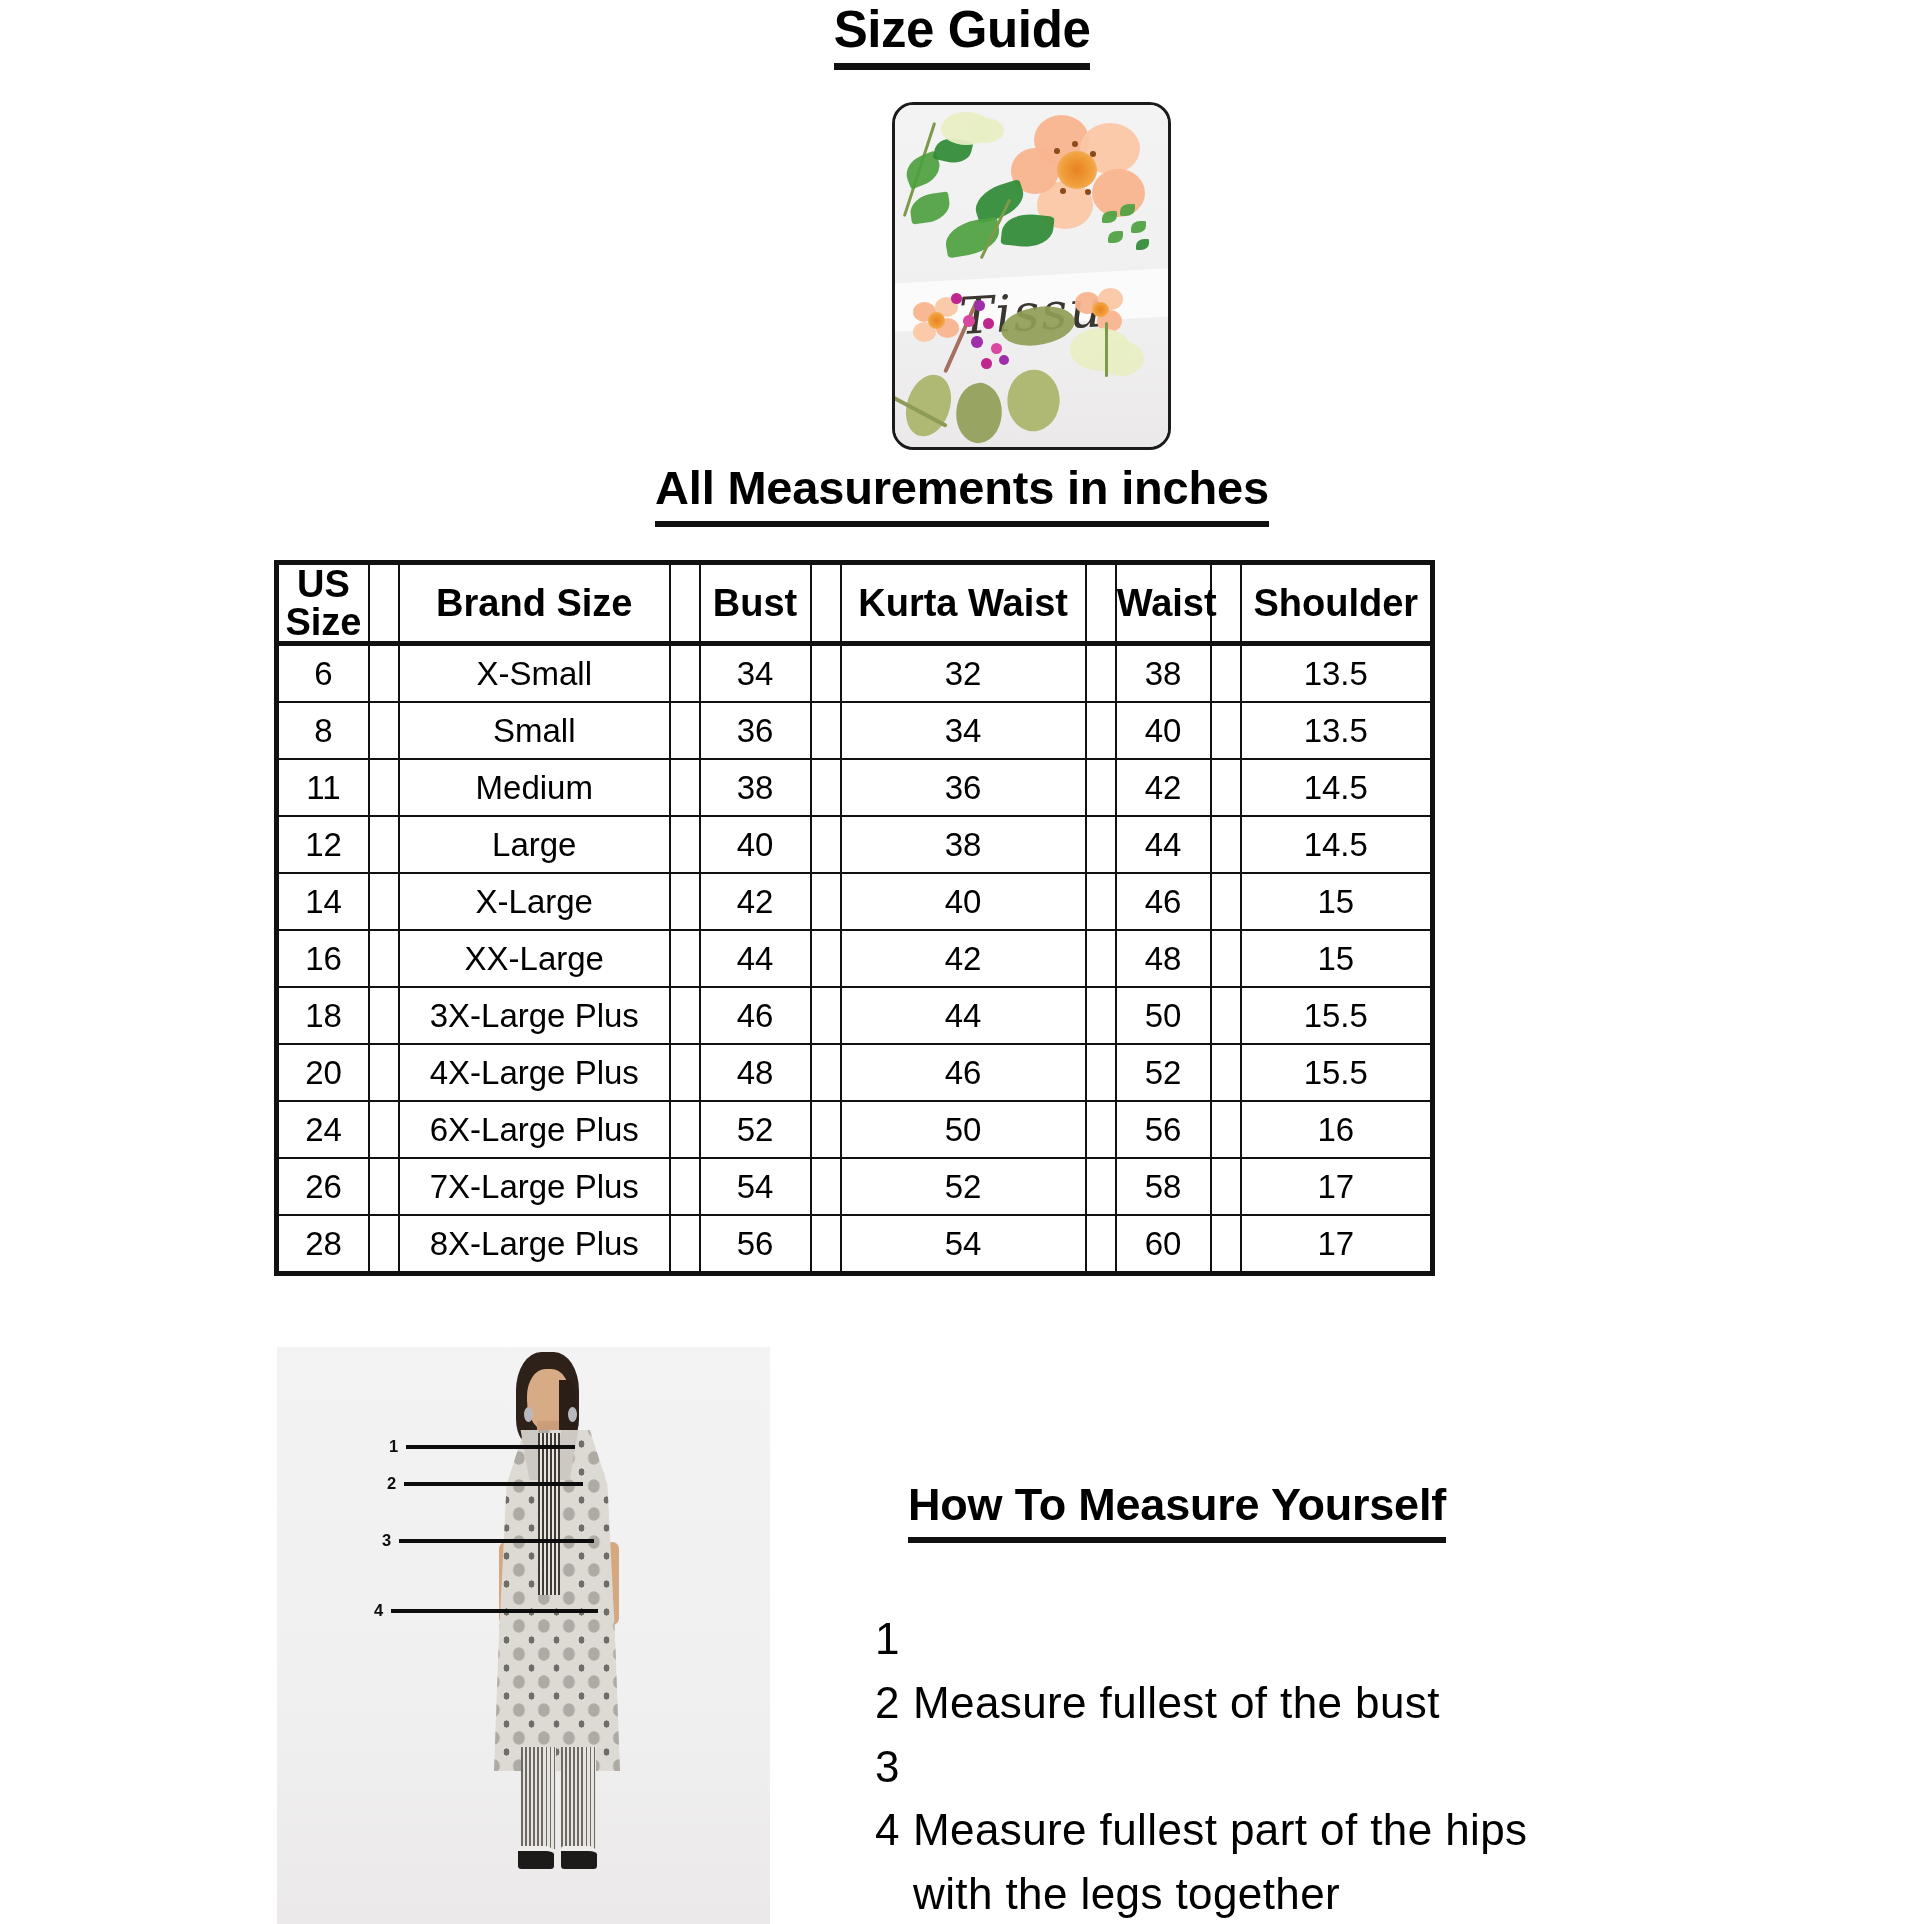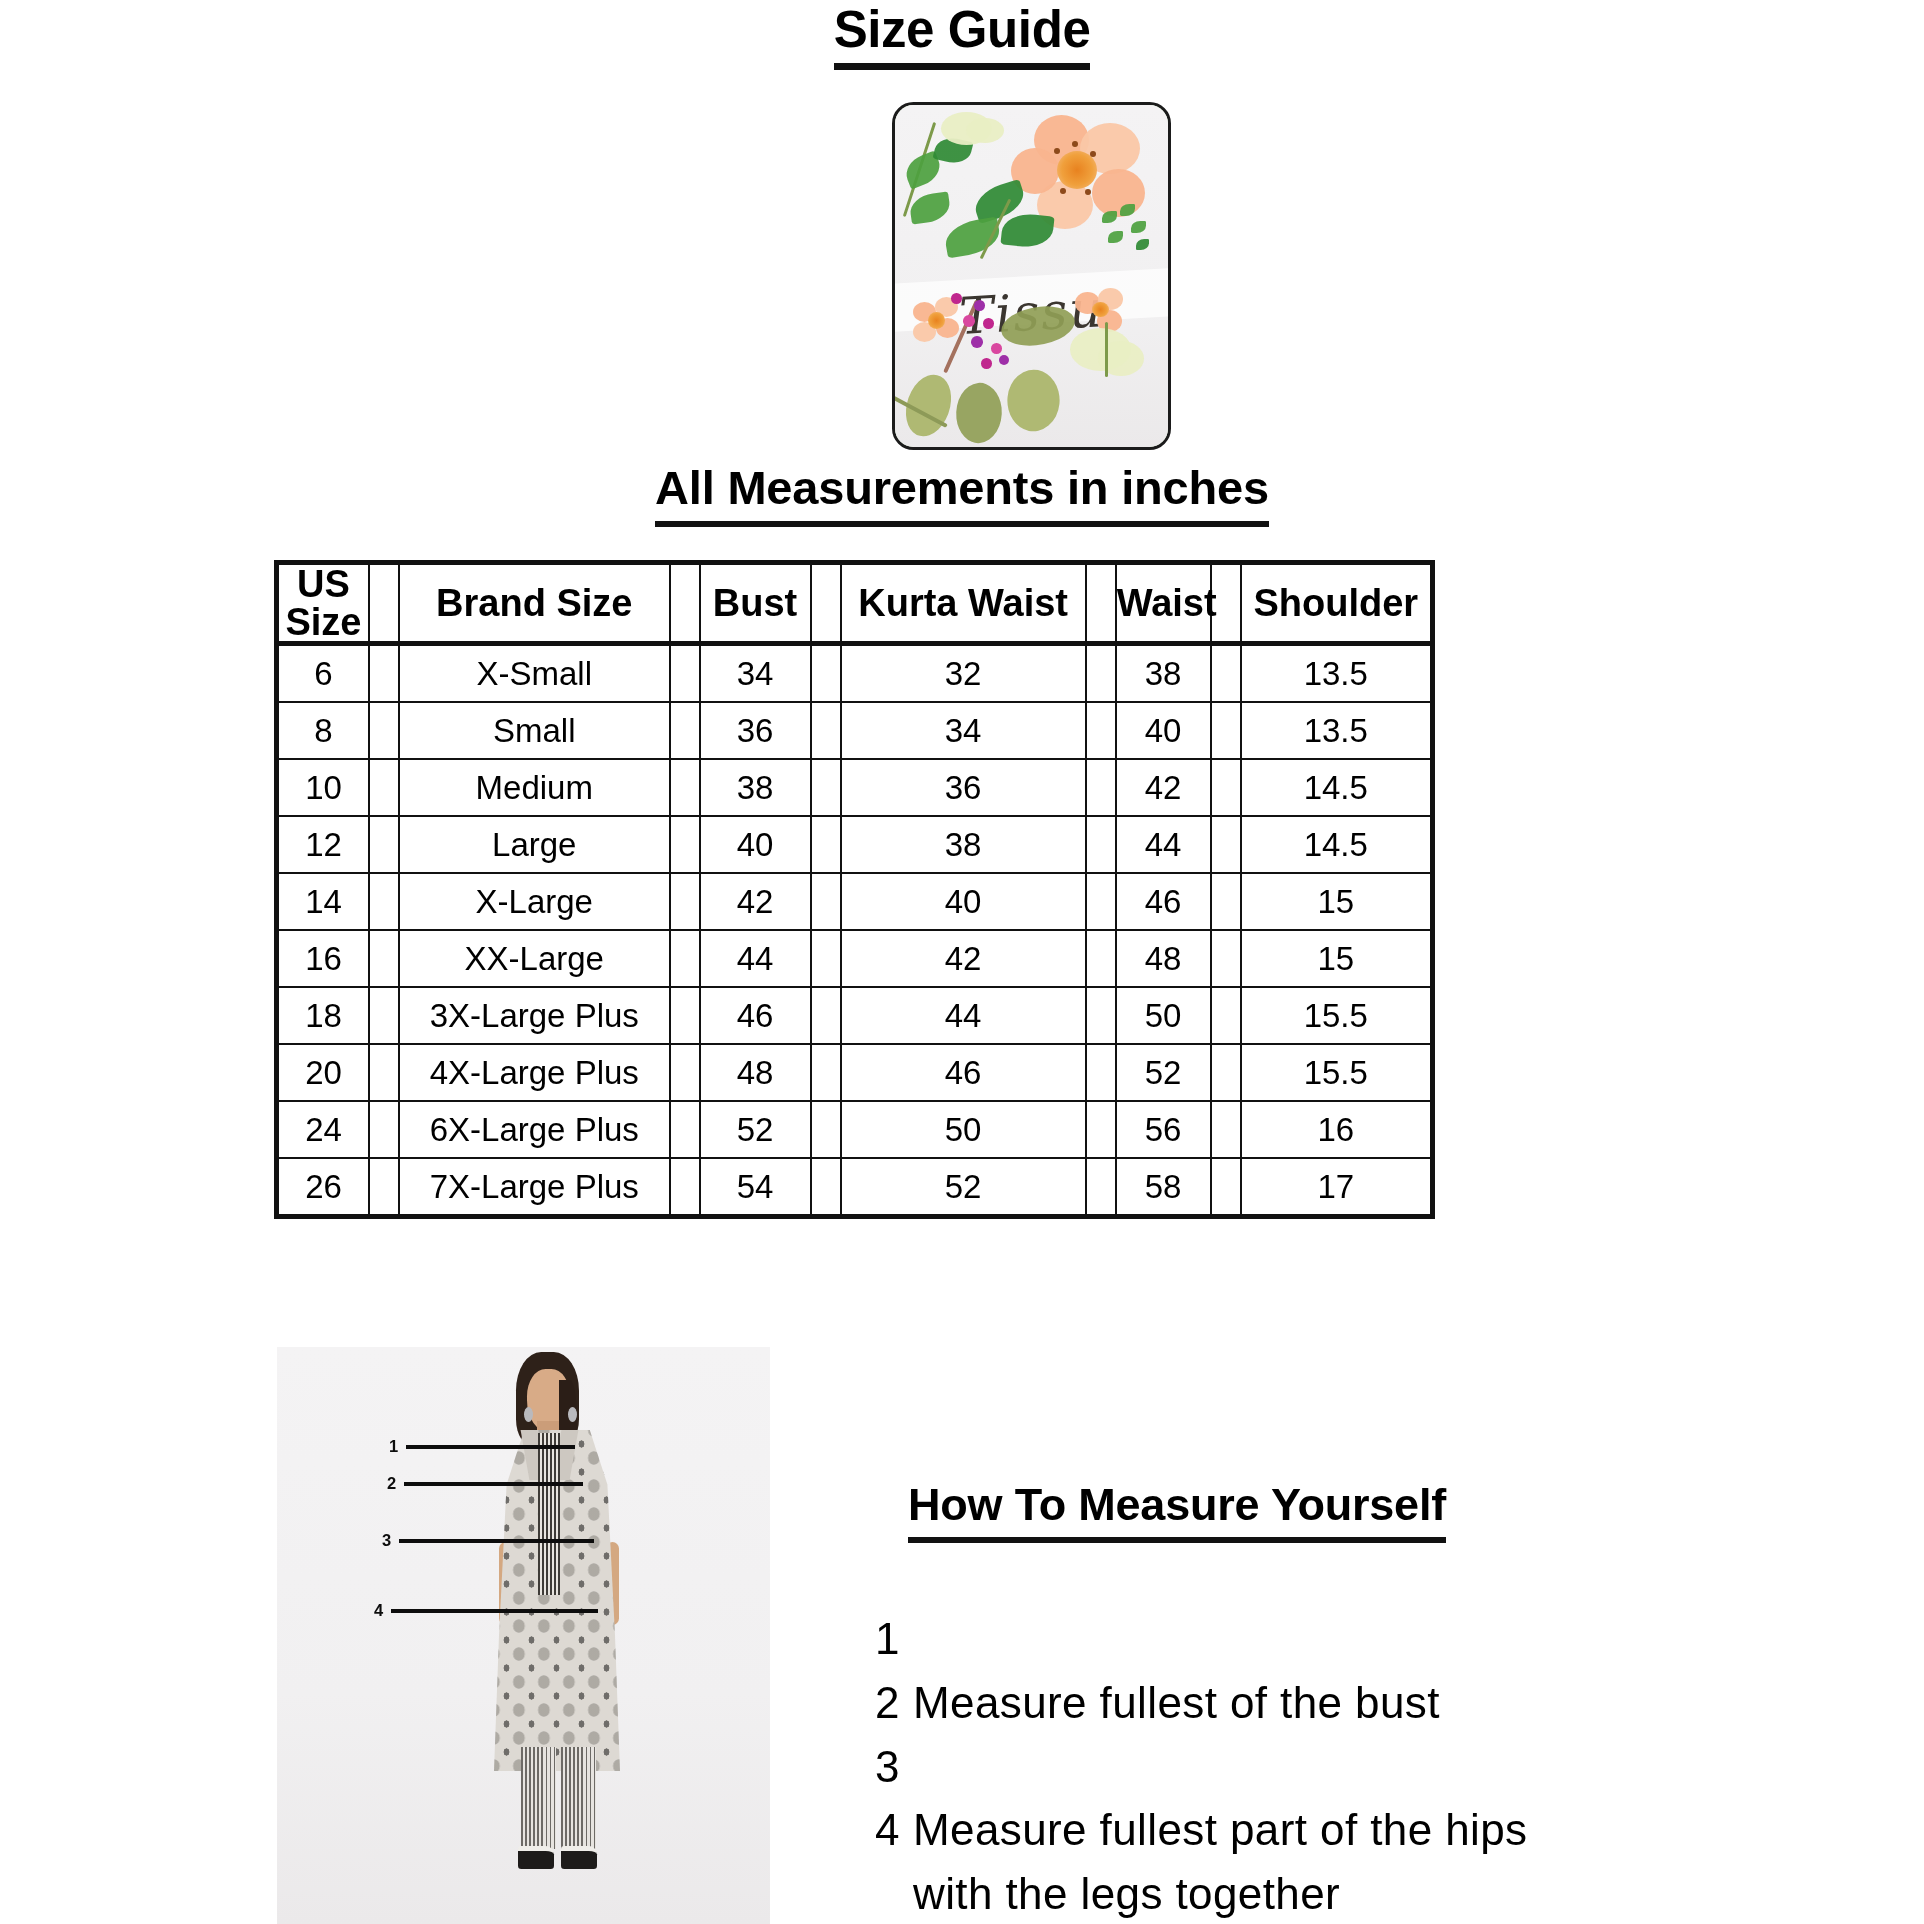--- a/index.html
+++ b/index.html
@@ -462,21 +462,21 @@
           <td class="spacer-cell"></td>
           <td>36</td>
           <td class="spacer-cell"></td>
           <td>34</td>
           <td class="spacer-cell"></td>
           <td>40</td>
           <td class="spacer-cell"></td>
           <td>13.5</td>
         </tr>
         <tr>
-          <td>10</td>
+          <td>11</td>
           <td class="spacer-cell"></td>
           <td>Medium</td>
           <td class="spacer-cell"></td>
           <td>38</td>
           <td class="spacer-cell"></td>
           <td>36</td>
           <td class="spacer-cell"></td>
           <td>42</td>
           <td class="spacer-cell"></td>
           <td>14.5</td>
@@ -562,20 +562,33 @@
         <tr>
           <td>26</td>
           <td class="spacer-cell"></td>
           <td>7X-Large Plus</td>
           <td class="spacer-cell"></td>
           <td>54</td>
           <td class="spacer-cell"></td>
           <td>52</td>
           <td class="spacer-cell"></td>
           <td>58</td>
+          <td class="spacer-cell"></td>
+          <td>17</td>
+        </tr>
+        <tr>
+          <td>28</td>
+          <td class="spacer-cell"></td>
+          <td>8X-Large Plus</td>
+          <td class="spacer-cell"></td>
+          <td>56</td>
+          <td class="spacer-cell"></td>
+          <td>54</td>
+          <td class="spacer-cell"></td>
+          <td>60</td>
           <td class="spacer-cell"></td>
           <td>17</td>
         </tr>
       </tbody>
   </table>
 </div>
 
 <div class="model-photo">
   <div class="ph-bg"></div>
 

